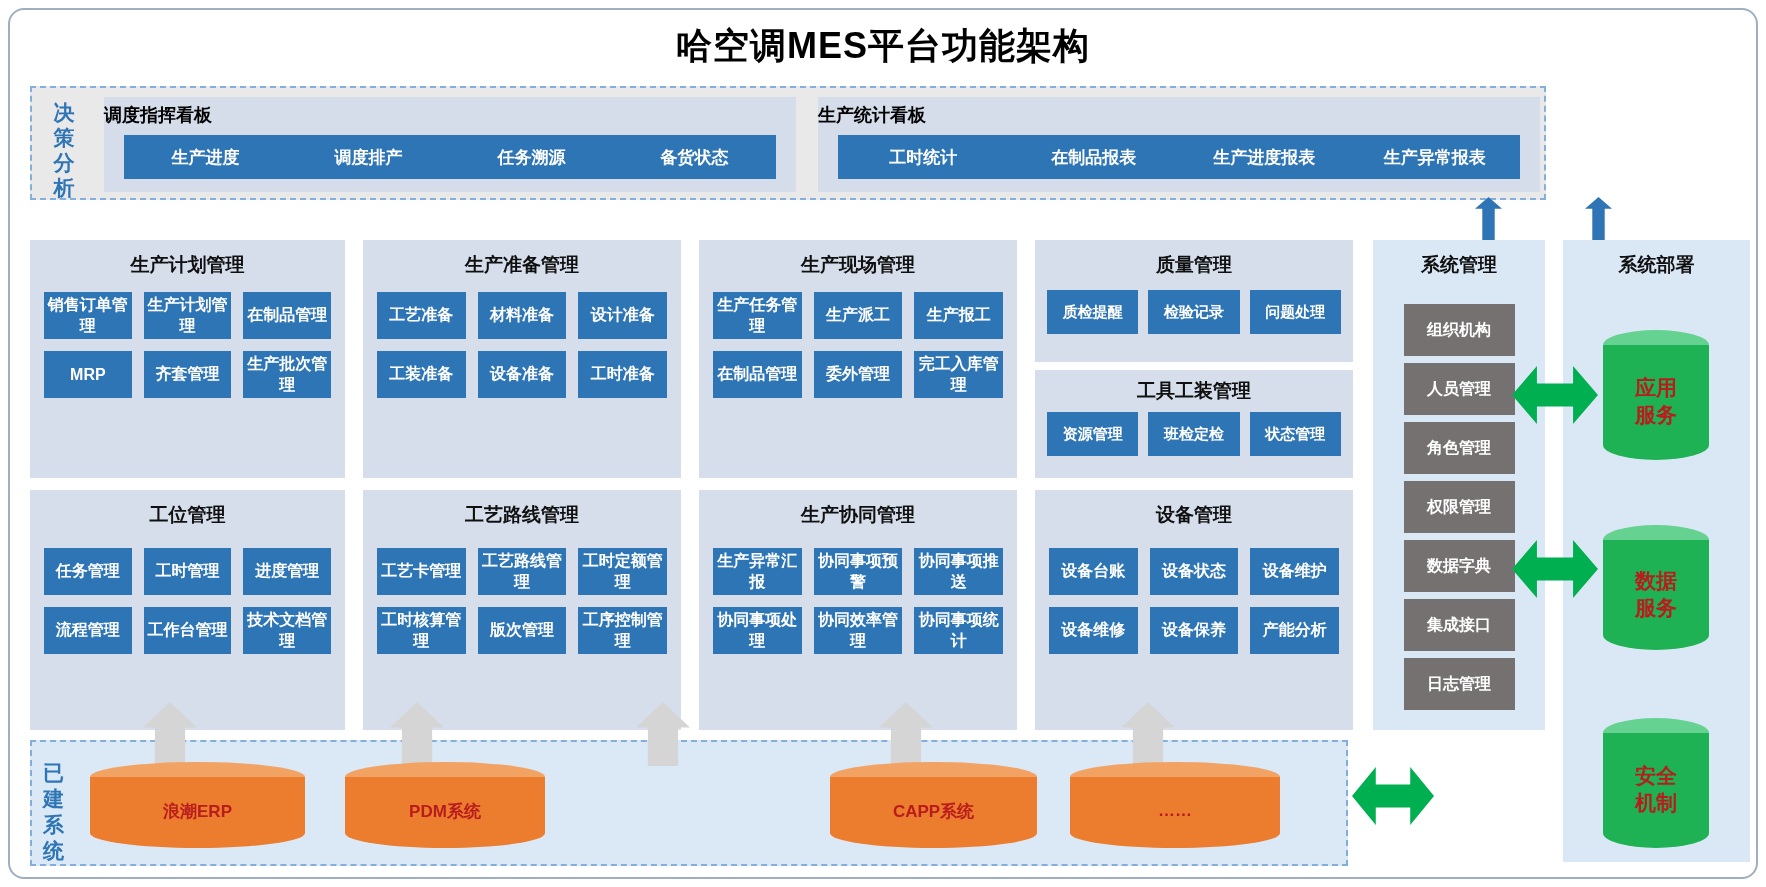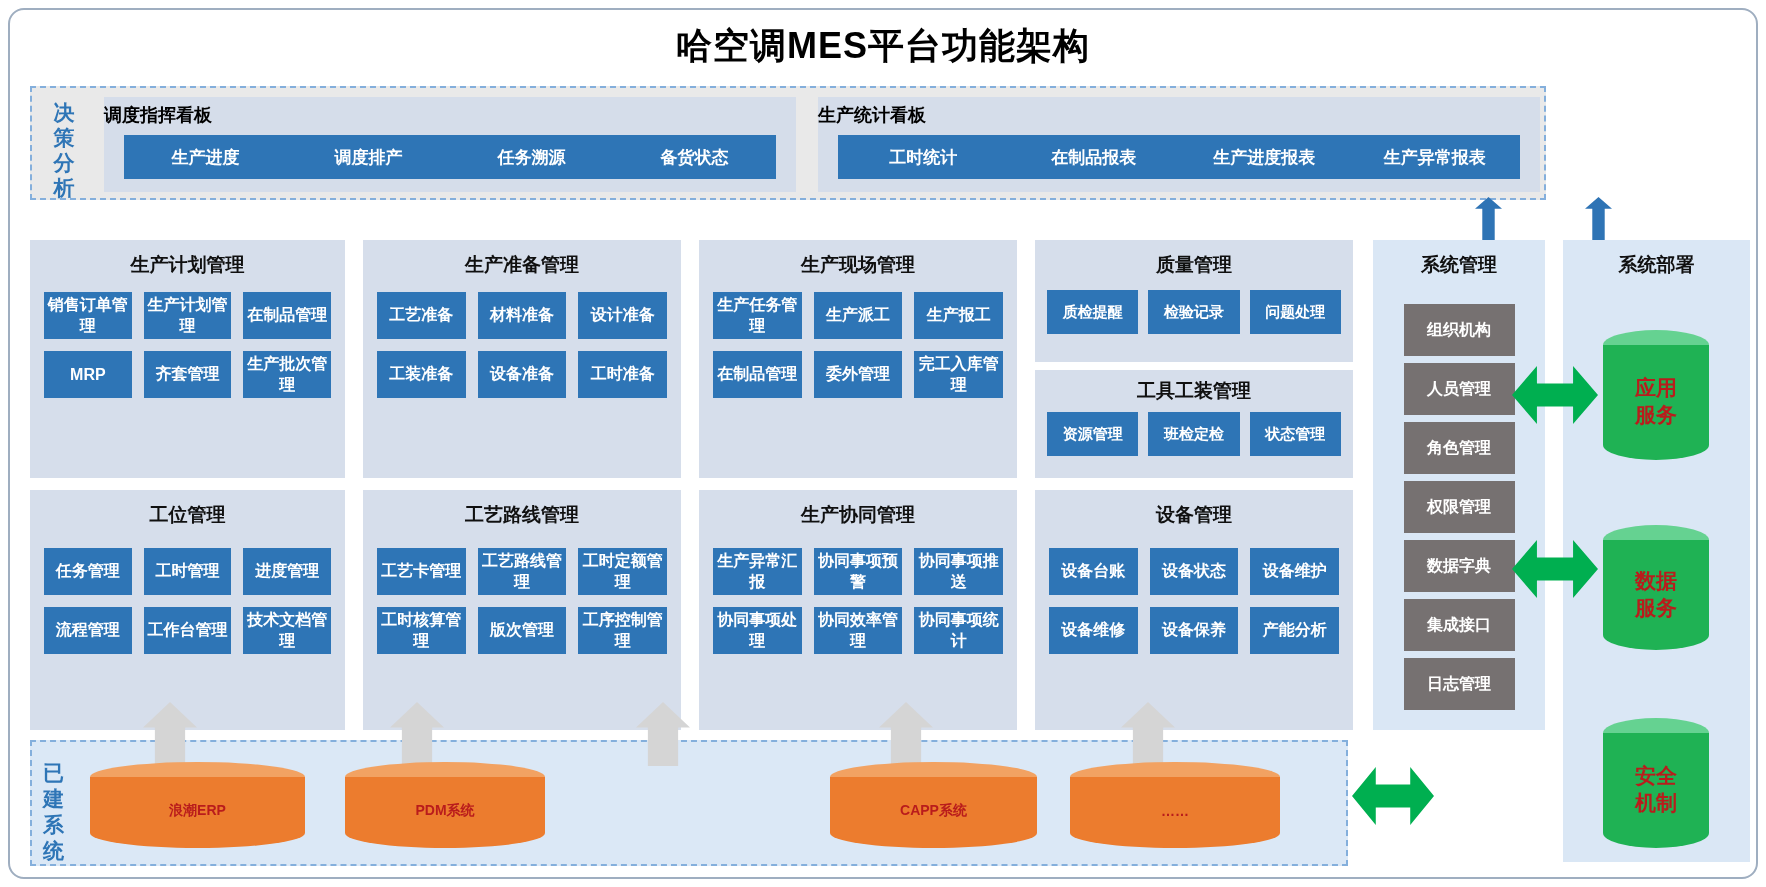--- a/index.html
+++ b/index.html
@@ -26,21 +26,21 @@
   .gbtn{width:111px;height:52px;margin:0 auto 7px auto;background:#767171;color:#fff;font-size:16px;font-weight:bold;display:flex;align-items:center;justify-content:center;}
   .cyl{position:absolute;}
   .cyl .top{position:absolute;left:0;right:0;top:0;height:30px;border-radius:50%;}
   .cyl .body{position:absolute;left:0;right:0;top:15px;bottom:0;border-radius:0 0 50% 50% / 0 0 15px 15px;}
   .cyl .label{position:absolute;left:0;right:0;top:12px;bottom:0;display:flex;align-items:center;justify-content:center;color:#b91c1c;font-weight:bold;text-align:center;}
   .cyl.green .top{background:#65D291;}
   .cyl.green .body{background:#1FB254;}
   .cyl.green .label span{width:2.2em;word-break:break-all;font-size:21px;line-height:27px;}
   .cyl.orange .top{background:#F2A262;}
   .cyl.orange .body{background:#EC7C2E;}
-  .cyl.orange .label{font-size:14px;}
+  .cyl.orange .label{font-size:17px;}
   .bottom-section{position:absolute;left:30px;top:740px;width:1314px;height:122px;background:#DBE8F6;}
   .arrow-ud{position:absolute;width:27px;height:62px;background:#2F74B5;clip-path:polygon(50% 0%,100% 19%,73% 19%,73% 81%,100% 81%,50% 100%,0% 81%,27% 81%,27% 19%,0% 19%);}
   .arrow-lr{position:absolute;width:86px;height:58px;background:#00AF50;clip-path:polygon(0% 50%,29% 0%,29% 30%,71% 30%,71% 0%,100% 50%,71% 100%,71% 70%,29% 70%,29% 100%);}
   .arrow-up{position:absolute;top:702px;width:54px;height:64px;background:#D5D5D5;clip-path:polygon(50% 0%,100% 40%,78% 40%,78% 100%,22% 100%,22% 40%,0% 40%);}
 </style>
 </head>
 <body>
 
 <div class="canvas">
   <div class="frame"></div>

